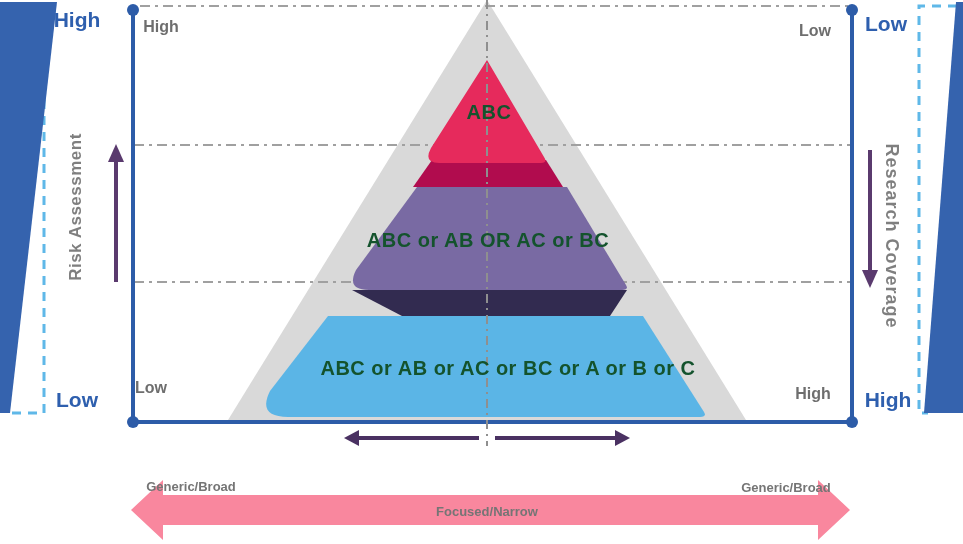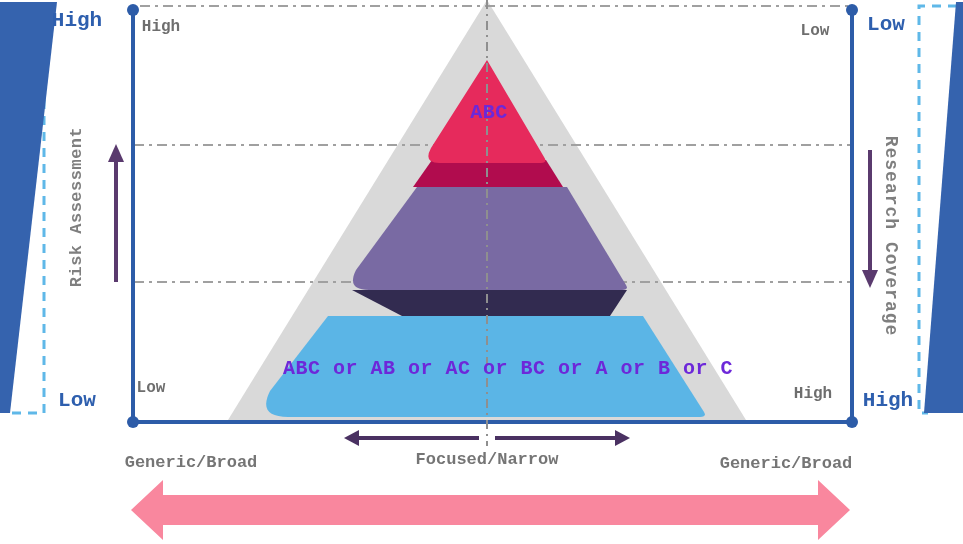--- a/index.html
+++ b/index.html
@@ -1,25 +1,25 @@
 <!DOCTYPE html>
 <html><head>
 <meta charset="utf-8">
 <style>
   html,body{margin:0;padding:0;background:#fff;}
   .stage{
     position:relative;width:963px;height:544px;background:#fff;overflow:hidden;
-    font-family:Liberation Mono, monospace;
+    font-family:Liberation Sans, sans-serif;
   }
   .stage svg{position:absolute;left:0;top:0;}
   .lbl{position:absolute;white-space:nowrap;transform:translate(-50%,-50%);font-weight:bold;}
   .lbl.blue{color:#2e5fae;font-size:21px;}
   .lbl.gray{color:#6e6e6e;font-size:16px;}
-  .lbl.gray-sm{color:#757575;font-size:17px;}
-  .lbl.white{color:#6d28d9;font-size:20px;letter-spacing:.5px;}
+  .lbl.gray-sm{color:#757575;font-size:13px;margin-top:24px;}
+  .lbl.white{color:#14532d;font-size:20px;letter-spacing:.5px;}
   .lbl.rot-ccw{transform:translate(-50%,-50%) rotate(-90deg);color:#7f7f7f;font-size:17px;letter-spacing:.5px;}
   .lbl.rot-cw{transform:translate(-50%,-50%) rotate(90deg);color:#7f7f7f;font-size:18px;letter-spacing:1px;}
   .lbl.arrow-text{color:#ffffff;font-size:19px;letter-spacing:.5px;}
 </style>
 </head>
 <body>
 
 <div class="stage">
 
   <svg width="963" height="544" viewBox="0 0 963 544">
@@ -75,20 +75,21 @@
 
   <div class="lbl gray" style="left:161px;top:27px;">High</div>
   <div class="lbl gray" style="left:815px;top:31px;">Low</div>
   <div class="lbl gray" style="left:151px;top:388px;">Low</div>
   <div class="lbl gray" style="left:813px;top:394px;">High</div>
 
   <div class="lbl rot-ccw" style="left:76px;top:207px;font-weight:bold;">Risk Assessment</div>
   <div class="lbl rot-cw" style="left:891px;top:236px;font-weight:bold;">Research Coverage</div>
 
   <div class="lbl white" style="left:489px;top:112px;">ABC</div>
+  <div class="lbl white" style="left:488px;top:240px;">ABC or AB OR AC or BC</div>
   <div class="lbl white" style="left:486px;top:368px;margin-left:22px;">ABC or AB or AC or BC or A or B or C</div>
 
   <div class="lbl gray-sm" style="left:191px;top:462px;">Generic/Broad</div>
-  <div class="lbl gray-sm" style="left:487px;top:459px;">Focused/Narrow</div>
+  <div class="lbl gray-sm" style="left:487px;top:487px;">Focused/Narrow</div>
   <div class="lbl gray-sm" style="left:786px;top:463px;">Generic/Broad</div>
 
 
 </div>
 
 </body></html>

